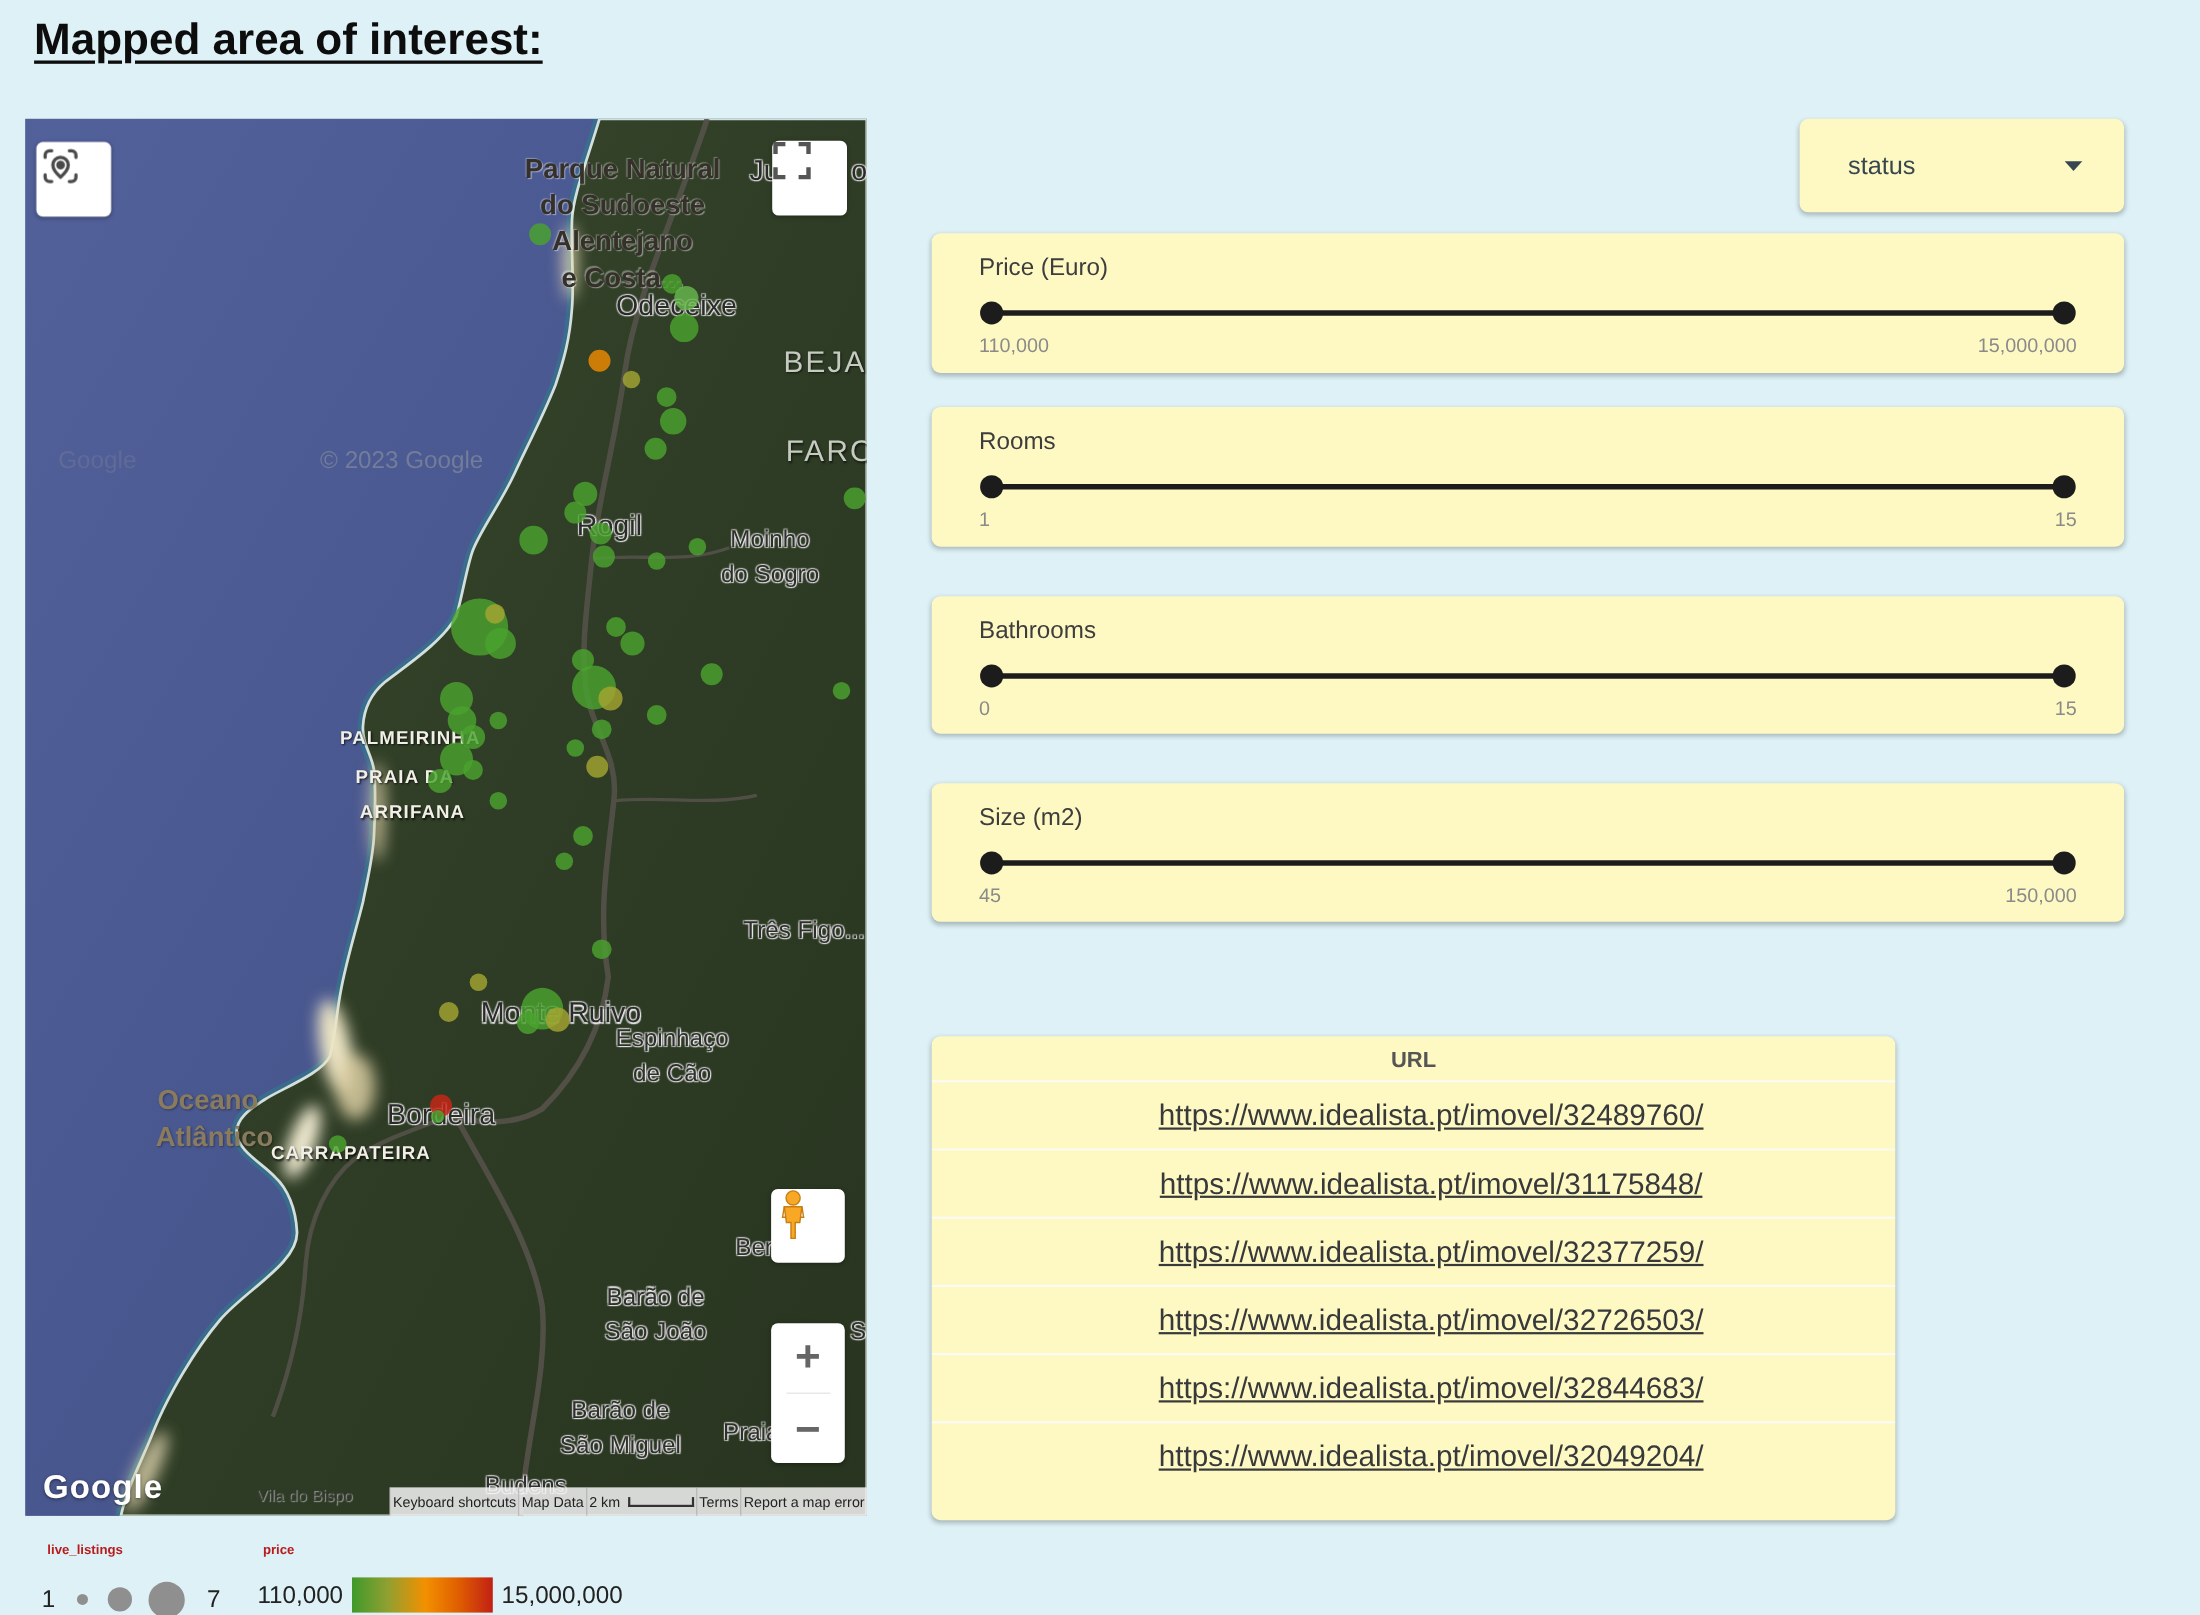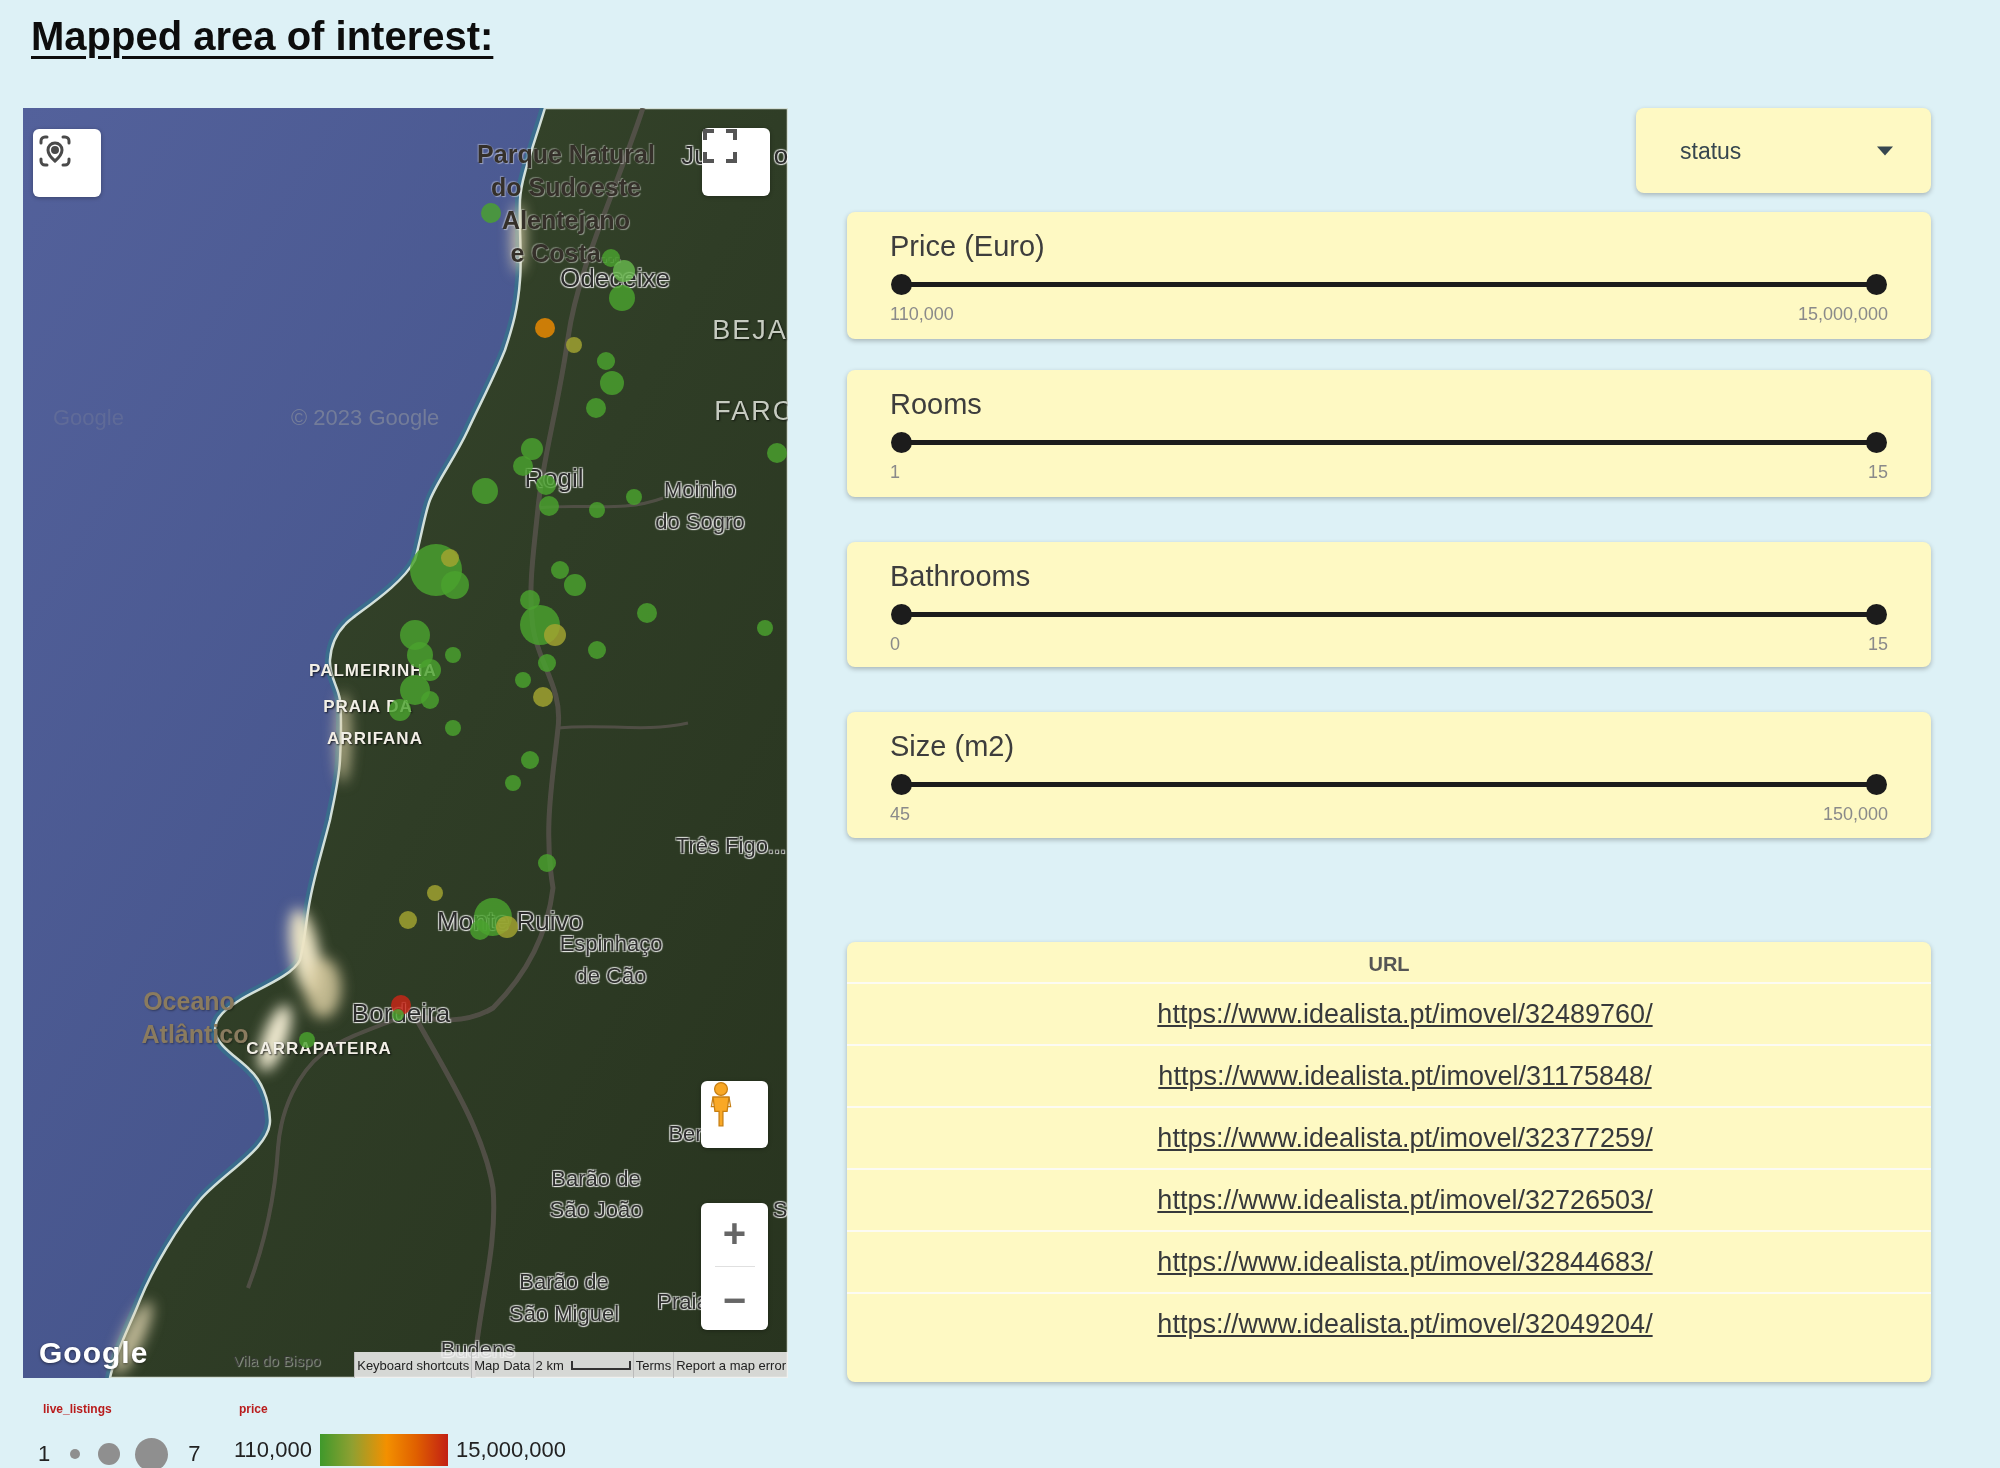--- a/index.html
+++ b/index.html
@@ -34,28 +34,28 @@
   #attr .ai{background:rgba(245,245,245,.85);color:#222;font-size:13px;display:flex;align-items:center;
             padding:0 2px;border-left:1px solid #bbb;white-space:nowrap;}
   .scalebar{display:inline-block;width:56px;height:7px;border:2px solid #333;border-top:none;margin-left:7px;}
   
   .panel{position:absolute;background:#fef9c3;border-radius:8px;box-shadow:0 2px 5px rgba(0,0,0,.25);}
   #status{left:1636px;top:108px;width:295px;height:85px;cursor:pointer;}
   #status .stx{position:absolute;left:44px;top:50%;transform:translateY(-50%);font-size:23px;color:#37474f;}
   #status .caret{position:absolute;right:38px;top:50%;transform:translateY(-50%);width:0;height:0;
       border-left:8px solid transparent;border-right:8px solid transparent;border-top:9px solid #37474f;}
   .slider-panel{left:847px;width:1084px;}
-  .slider-title{position:absolute;left:43px;top:18px;font-size:29px;color:#3d3d3d;}
+  .slider-title{position:absolute;left:43px;top:18px;font-size:22px;color:#3d3d3d;}
   .slider-track{position:absolute;left:54px;right:54px;top:70px;height:5px;background:#1c1c1c;border-radius:3px;cursor:pointer;}
   .thumb{position:absolute;top:-8px;width:21px;height:21px;border-radius:50%;background:#1c1c1c;cursor:pointer;}
   .thumb.l{left:-10px;} .thumb.r{right:-10px;}
   .slider-minmax{position:absolute;left:43px;right:43px;top:92px;display:flex;justify-content:space-between;
       font-size:18px;color:#8a8a8a;}
   
-  #urltable{left:847px;top:942px;width:1084px;height:440px;overflow:hidden;}
+  #urltable{left:847px;top:942px;width:876px;height:440px;overflow:hidden;}
   #urlhead{height:40px;line-height:44px;text-align:center;font-size:20px;font-weight:700;color:#555;}
   .urow{height:60px;display:flex;align-items:center;justify-content:center;border-top:2px solid rgba(252,252,252,.85);padding-left:32px;}
   .urow a{font-size:27px;color:#37393b;text-decoration:underline;cursor:pointer;}
   
   .legt{position:absolute;font-size:12px;font-weight:700;color:#b91c1c;}
   #lsrow{position:absolute;left:38px;top:1434px;height:40px;display:flex;align-items:center;font-size:22px;color:#222;}
   .ldot{border-radius:50%;background:#8f8f8f;}
   #lprow{position:absolute;left:234px;top:1430px;height:40px;display:flex;align-items:center;font-size:22px;color:#222;}
   #grad{width:128px;height:32px;margin:0 8px;background:linear-gradient(90deg,#3f992b 0%,#8fa031 25%,#f39000 52%,#eely 0;}
 </style>

